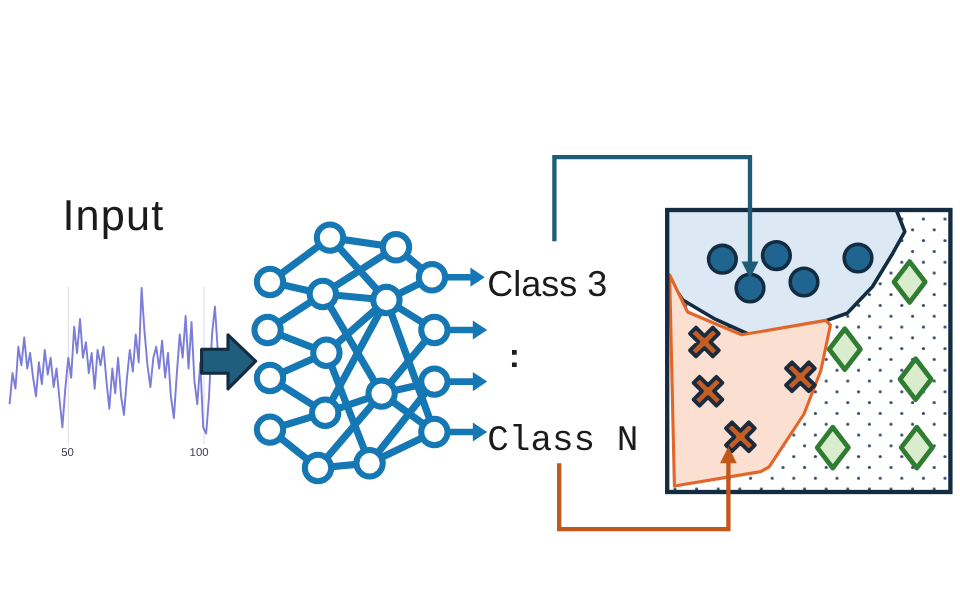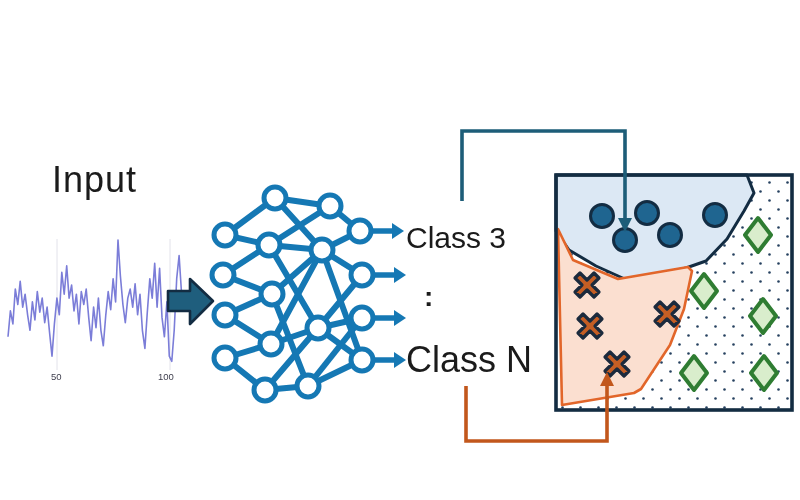--- a/index.html
+++ b/index.html
@@ -2,21 +2,21 @@
 <html><head>
 <meta charset="utf-8">
 <style>
   html,body{margin:0;padding:0;background:#ffffff;}
   #stage{position:relative;width:800px;height:500px;background:#ffffff;overflow:hidden;
          font-family:"Liberation Sans", sans-serif;margin-top:43px;}
   .abs{position:absolute;}
   #input-label{left:52px;top:116px;font-size:36px;color:#1b1b1b;letter-spacing:1px;}
   #class1-label{left:406px;top:178px;font-size:30px;color:#1b1b1b;}
   #ellipsis-label{left:424px;top:238px;font-size:28px;font-weight:700;color:#1b1b1b;}
-  #classn-label{left:406px;top:296px;font-size:36px;color:#1b1b1b;}
+  #classn-label{left:406px;top:308px;font-size:30px;color:#1b1b1b;font-family:Liberation Mono, monospace;}
   svg{display:block;}
   #overlay{pointer-events:none;}
 </style>
 </head>
 <body>
 
 <div id="stage">
 
   <div class="abs" id="input-label">Input</div>
 

